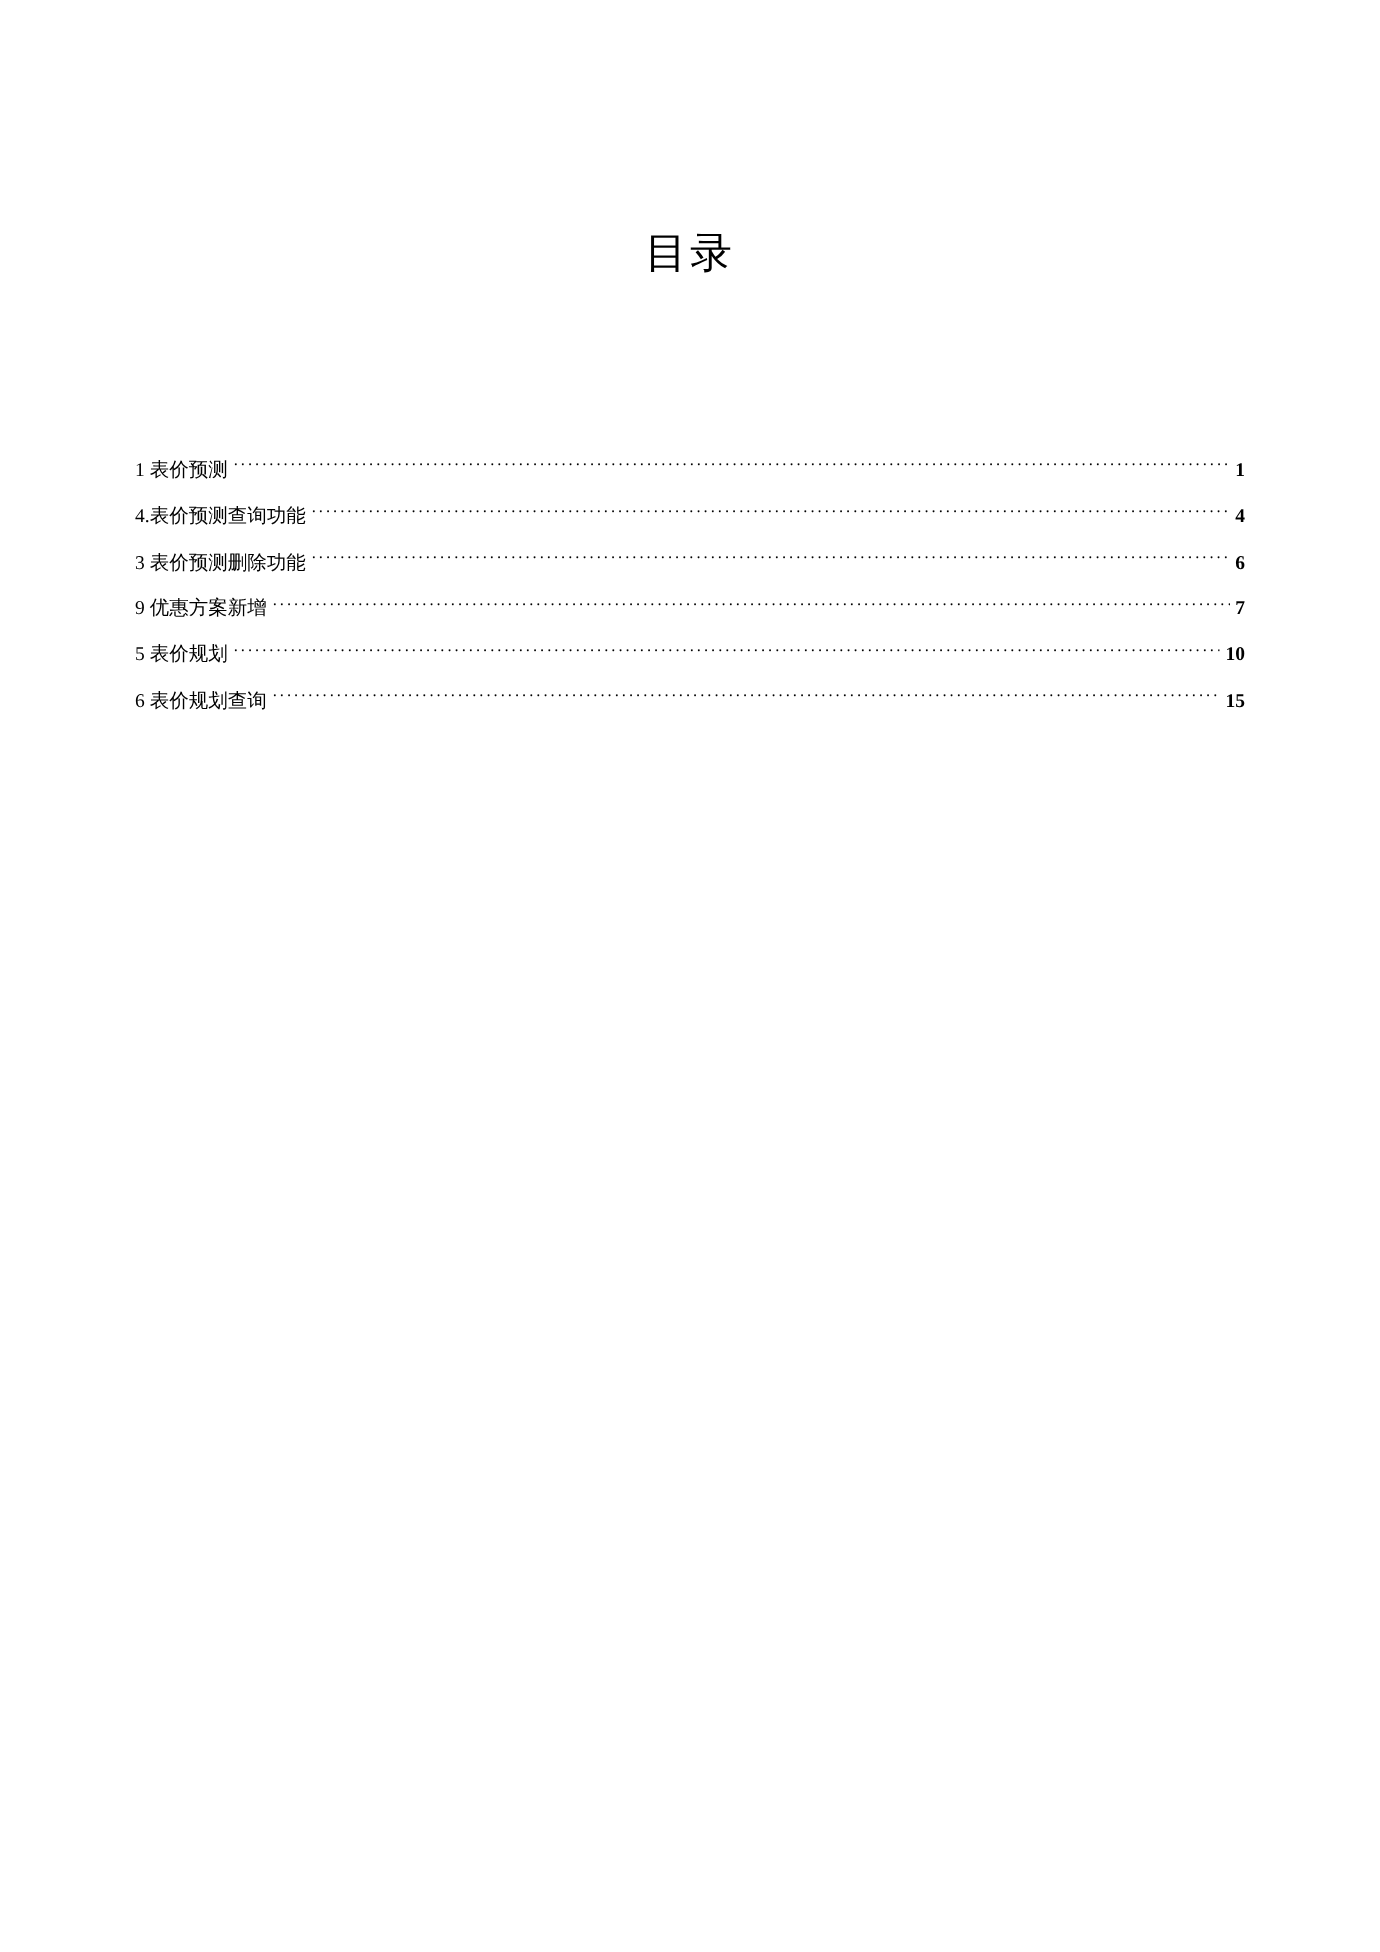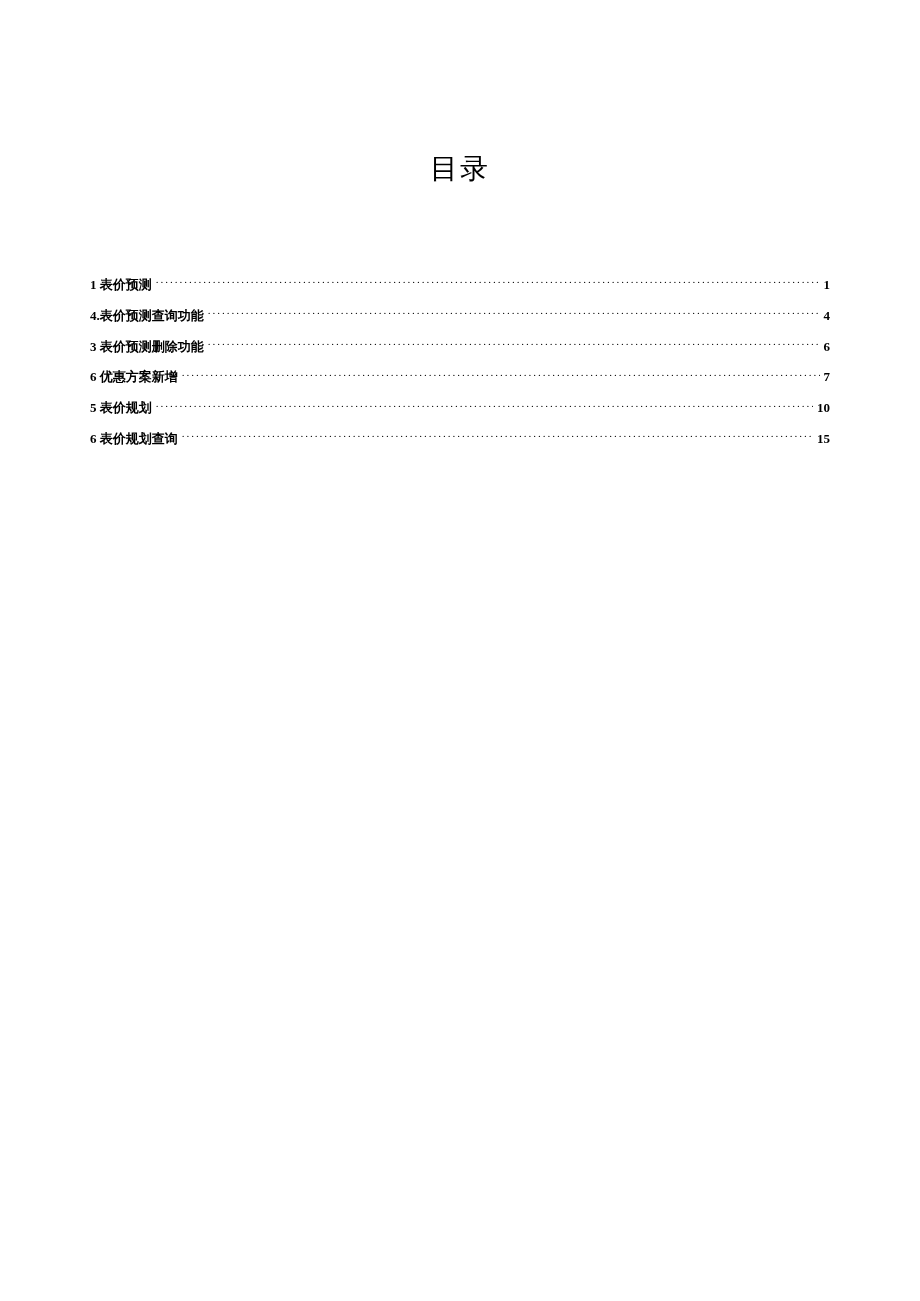--- a/index.html
+++ b/index.html
@@ -13,37 +13,37 @@
       background: #ffffff;
       font-family: "SimSun", "宋体", serif;
       color: #000000;
       padding: 150px 90px 90px 90px;
     }
     .page-title {
       text-align: center;
       font-size: 28px;
       font-weight: normal;
       font-family: "SimHei", "黑体", sans-serif;
-      margin-bottom: 87px;
+      margin-bottom: 115px;
       letter-spacing: 2px;
     }
     .toc-list {
       width: 100%;
     }
     .toc-entry {
       display: flex;
       align-items: baseline;
       font-size: 13px;
       line-height: 1.6;
       margin-bottom: 10px;
       white-space: nowrap;
     }
     .toc-label {
       flex: 0 0 auto;
-      font-weight: bold;
+      font-weight: normal;
       text-align: right;
     }
     .toc-leader {
       flex: 1 1 auto;
       overflow: hidden;
       margin: 0 4px;
       position: relative;
       height: 1em;
     }
     .toc-leader::after {
@@ -75,21 +75,21 @@
     <span class="toc-label">4.表价预测查询功能</span>
     <span class="toc-leader"></span>
     <span class="toc-page">4</span>
   </div>
   <div class="toc-entry">
     <span class="toc-label">3 表价预测删除功能</span>
     <span class="toc-leader"></span>
     <span class="toc-page">6</span>
   </div>
   <div class="toc-entry">
-    <span class="toc-label">6 优惠方案新增</span>
+    <span class="toc-label">9 优惠方案新增</span>
     <span class="toc-leader"></span>
     <span class="toc-page">7</span>
   </div>
   <div class="toc-entry">
     <span class="toc-label">5 表价规划</span>
     <span class="toc-leader"></span>
     <span class="toc-page">10</span>
   </div>
   <div class="toc-entry">
     <span class="toc-label">6 表价规划查询</span>

